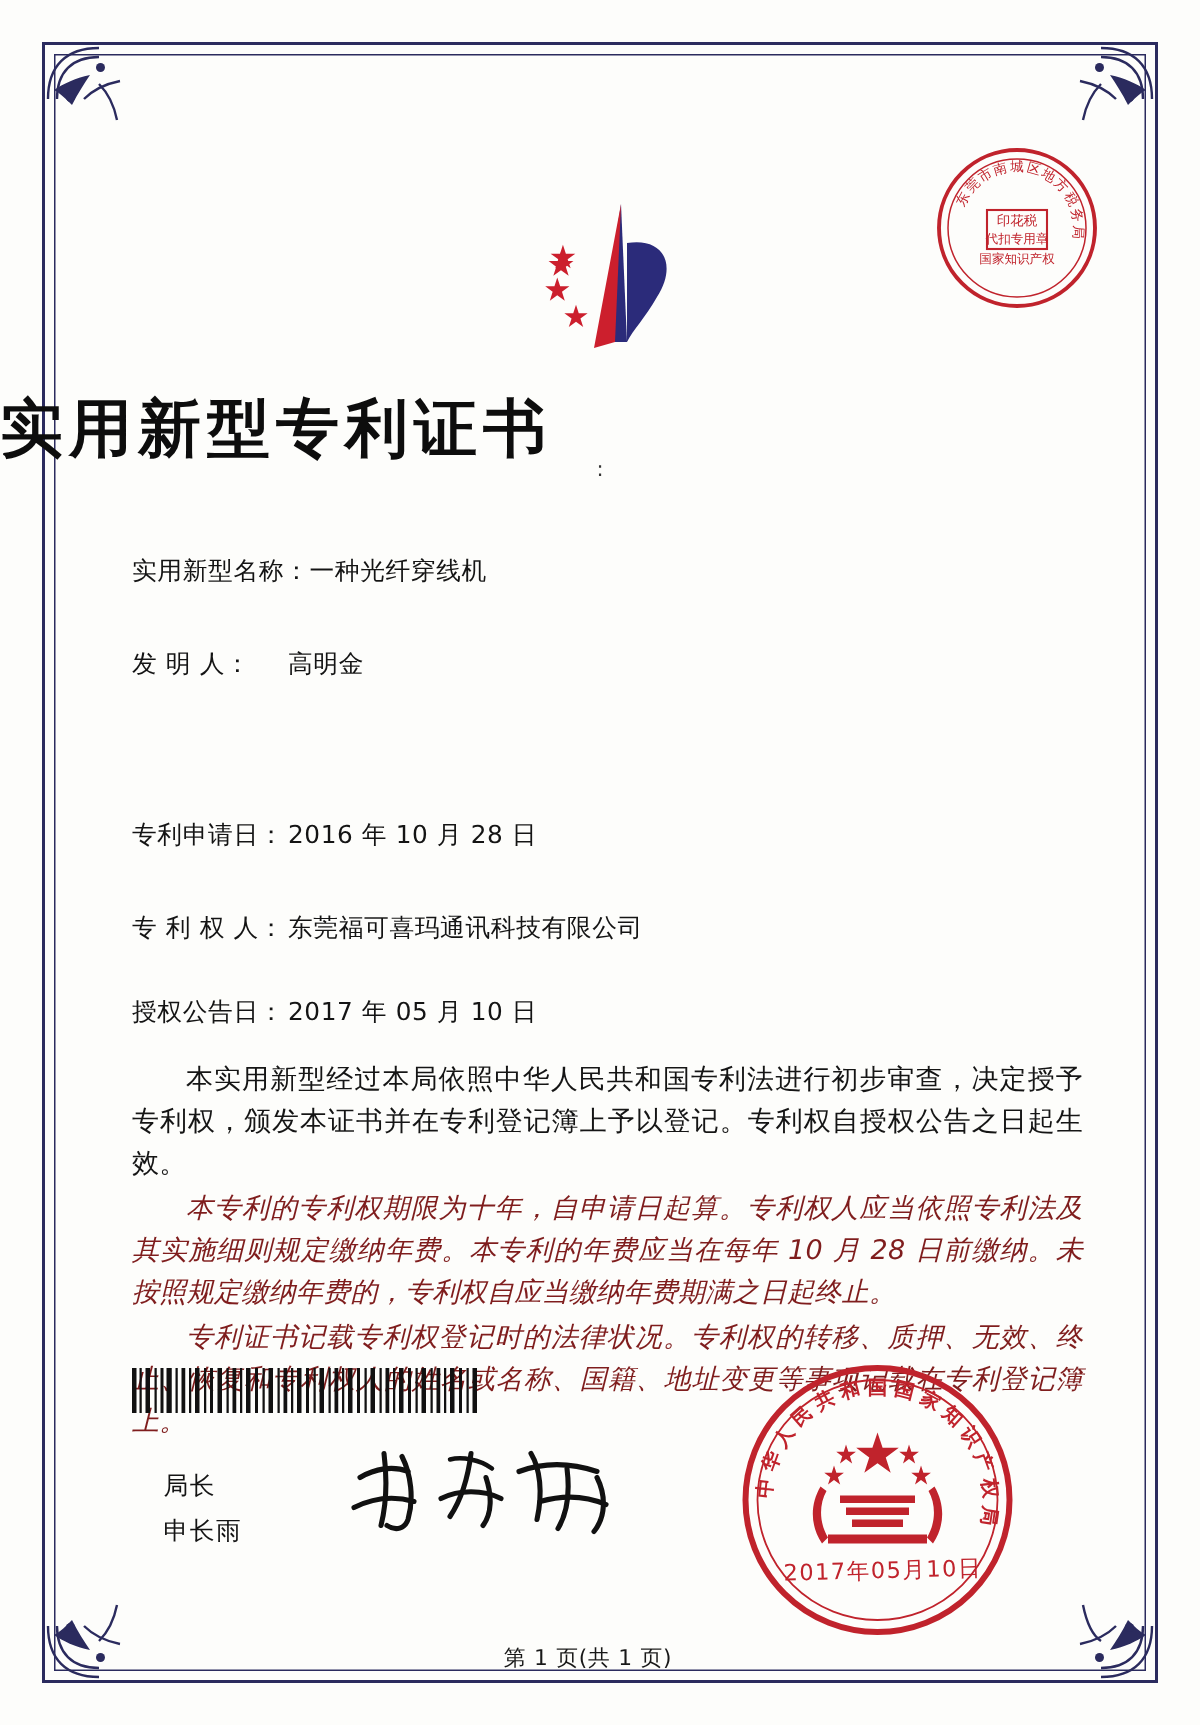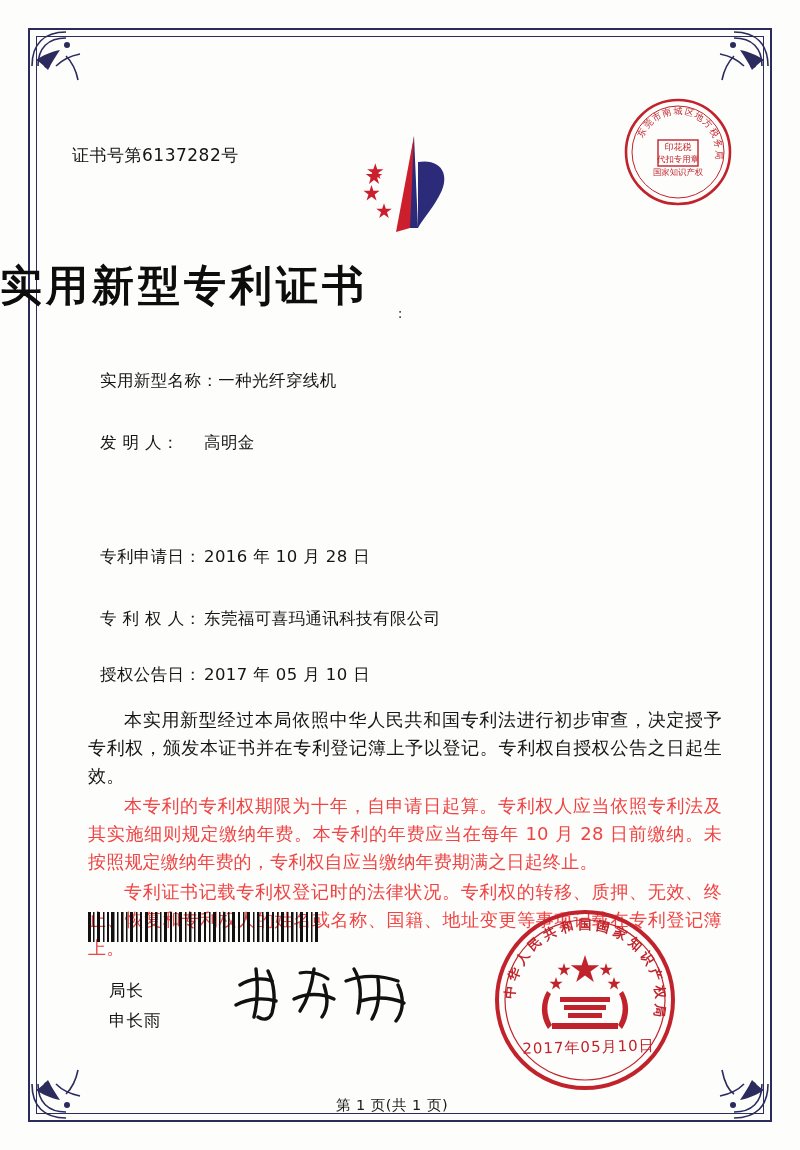--- a/index.html
+++ b/index.html
@@ -103,21 +103,20 @@
   }
 
   
   .field-row {
     position: absolute;
     left: 88px;
     font-size: 16.5px;
     color: #141414;
     white-space: nowrap;
     letter-spacing: 0.4px;
-    margin-left: 12px;
   }
   .field-label {
     display: inline-block;
     min-width: 104px;
   }
   .field-value { display: inline-block; }
 
   #row-0 { top: 370px; }
   #row-1 { top: 432px; }
   #row-2 { top: 494px; }
@@ -134,21 +133,21 @@
     font-size: 18px;
     line-height: 28px;
     color: #151515;
     text-align: justify;
     letter-spacing: 0.2px;
   }
   #body-text p {
     margin: 0 0 2px 0;
     text-indent: 2em;
   }
-  .faded { color: #ef4444; }
+  .faded { color: #7f1d1d; font-style: italic; }
 
   
   #barcode {
     position: absolute;
     left: 88px;
     top: 912px;
     width: 230px;
     height: 30px;
   }
   #barcode svg { width: 100%; height: 100%; display: block; }
@@ -252,21 +251,20 @@
       <path d="M6 40 C6 18, 18 6, 40 6"></path>
       <path d="M12 40 C12 22, 22 12, 40 12"></path>
       <path d="M10 34 C16 30, 24 26, 34 24 C30 30, 26 36, 22 44 C18 40, 14 36, 10 34 Z" fill="currentColor" stroke="none"></path>
       <circle cx="41" cy="19" r="3" fill="currentColor" stroke="none"></circle>
       <circle cx="21" cy="39" r="3" fill="currentColor" stroke="none"></circle>
       <path d="M30 40 C36 34, 44 30, 54 28"></path>
       <path d="M40 30 C46 34, 50 44, 52 54"></path>
     </svg>
   </div>
 
-  <div id="cert-number">证书号第6137282号</div>
 
   <div id="logo">
     <svg viewBox="0 0 110 118">
       <path d="M62 8 L66 100 L48 100 Z" fill="#2b2b7a"></path>
       <path d="M62 8 L58 100 L44 104 Z" fill="#cc1f2d"></path>
       <path d="M66 34 C90 30, 100 48, 86 70 C78 84, 70 92, 66 100 Z" fill="#2b2b7a"></path>
       <path d="M30 36 l3.2 9.6 10.1 0 -8.2 6 3.2 9.7 -8.3 -6 -8.2 6 3.2 -9.7 -8.2 -6 10.1 0 Z" fill="#cc1f2d" transform="translate(-4,-2) scale(0.62) translate(14,24)"></path>
       <path d="M22 62 l2.6 7.8 8.2 0 -6.6 4.9 2.5 7.9 -6.7 -4.9 -6.6 4.9 2.5 -7.9 -6.6 -4.9 8.2 0 Z" fill="#cc1f2d" transform="scale(0.75) translate(4,14)"></path>
       <path d="M34 86 l2.3 7 7.4 0 -6 4.4 2.3 7.1 -6 -4.4 -6 4.4 2.3 -7.1 -6 -4.4 7.4 0 Z" fill="#cc1f2d" transform="scale(0.8) translate(6,8)"></path>
       <path d="M20 46 l2 6 6.3 0 -5.1 3.8 1.9 6.1 -5.1 -3.8 -5.1 3.8 1.9 -6.1 -5.1 -3.8 6.3 0 Z" fill="#cc1f2d" transform="translate(2,-6)"></path>

